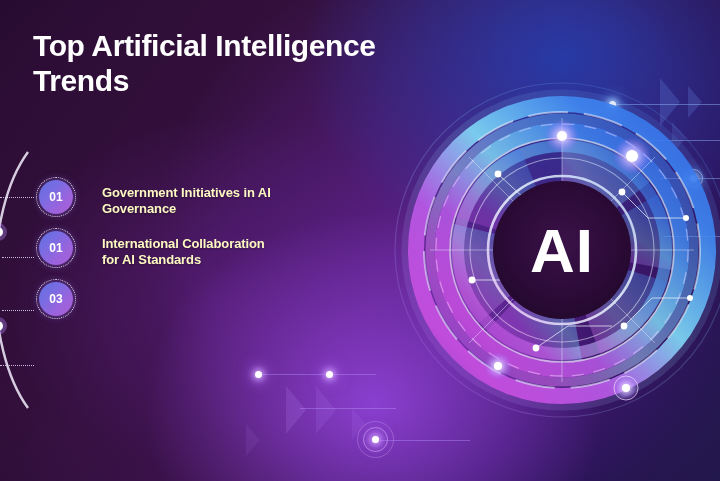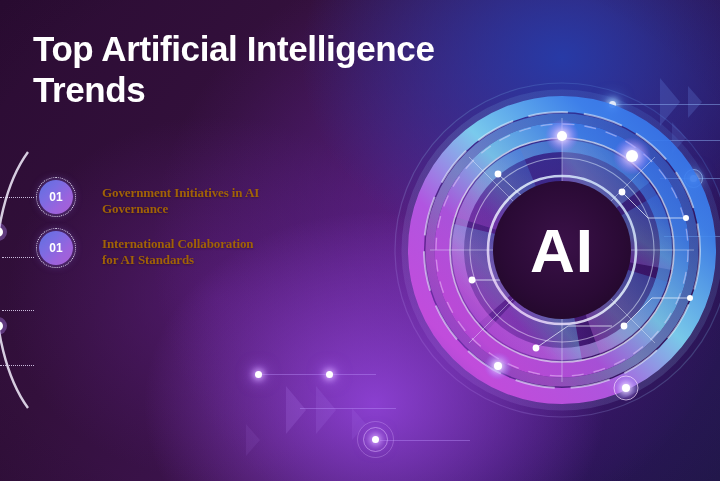--- a/index.html
+++ b/index.html
@@ -61,21 +61,21 @@
     width:352px; height:352px;
   }
   #ai-graphic svg { display:block; width:100%; height:100%; }
 
   
   #title {
     position:absolute;
     left:33px; top:28px;
     width:470px;
     color:#ffffff;
-    font-size:35px;
+    font-size:30px;
     font-weight:bold;
     line-height:1.18;
     letter-spacing:-0.4px;
     white-space:pre-line;
   }
 
   #trend-list {
     position:absolute;
     left:0px; top:176px;
     width:345px;
@@ -105,28 +105,27 @@
     color:#ffffff;
     font-size:12px; font-weight:bold;
     letter-spacing:0.2px;
     box-shadow:0 0 8px rgba(140,110,235,0.55);
   }
   .trend-text {
     position:absolute;
     left:102px; top:50%;
     transform:translateY(-50%);
     width:240px;
-    color:#a16207;
+    color:#fef9c3;
     font-size:13px;
     font-weight:bold;
     line-height:1.28;
     letter-spacing:-0.1px;
     white-space:pre-line;
     text-shadow:0 1px 2px rgba(0,0,0,0.30);
-    font-family:Liberation Serif, serif;
   }
 
   
   .dotline {
     position:absolute;
     height:0;
     border-top:1.6px dotted rgba(235,225,255,0.82);
   }
   
   #spine { position:absolute; left:-34px; top:150px; width:70px; height:260px; }
@@ -315,18 +314,22 @@
     <div class="trend-row">
       <div class="badge-wrap">
         <div class="badge-ring"></div>
         <div class="badge">01</div>
       </div>
       <div class="trend-text">International Collaboration
 for AI Standards</div>
     </div>
 
     <div class="trend-row">
+      <div class="badge-wrap">
+        <div class="badge-ring"></div>
+        <div class="badge">03</div>
+      </div>
     </div>
 
 
   </div>
 
 </div>
 
 </body></html>

